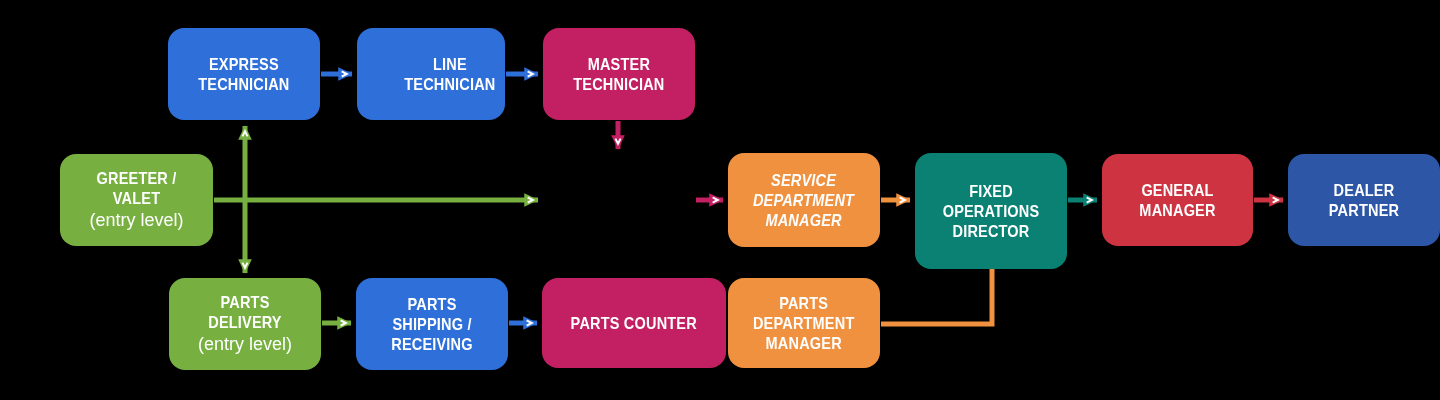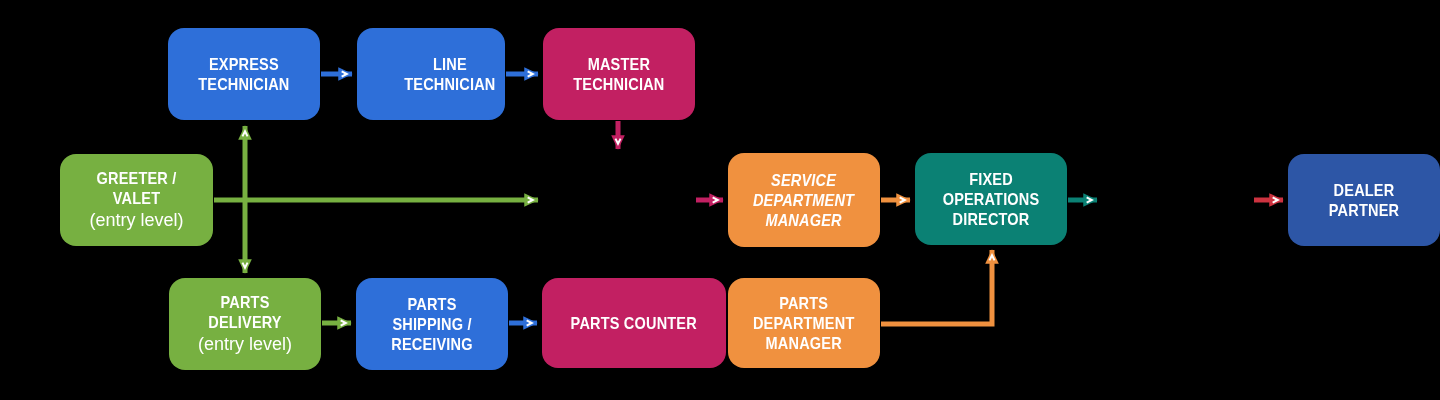--- a/index.html
+++ b/index.html
@@ -118,23 +118,26 @@
     </div>
     <div class="node" style="left: 30px; top: 154px; width: 153px; height: 92px; background: rgb(119, 176, 65);">
       <div class="title">GREETER / VALET</div>
       <div class="sub">(entry level)</div>
     </div>
     <div class="node" style="left: 698px; top: 153px; width: 152px; height: 94px; background: rgb(240, 145, 63); font-style: italic;">
       <div class="title">SERVICE
 DEPARTMENT
 MANAGER</div>
     </div>
-    <div class="node" style="left: 885px; top: 153px; width: 152px; height: 92px; background: rgb(11, 129, 116);">
+    <div class="node" style="left: 885px; top: 153px; width: 152px; height: 116px; background: rgb(11, 129, 116);">
       <div class="title">FIXED OPERATIONS
 DIRECTOR</div>
+    </div>
+    <div class="node" style="left: 1072px; top: 154px; width: 151px; height: 92px; background: rgb(205, 51, 64);">
+      <div class="title">GENERAL MANAGER</div>
     </div>
     <div class="node" style="left: 1258px; top: 154px; width: 152px; height: 92px; background: rgb(45, 86, 166);">
       <div class="title">DEALER PARTNER</div>
     </div>
     <div class="node" style="left: 139px; top: 278px; width: 152px; height: 92px; background: rgb(119, 176, 65);">
       <div class="title">PARTS DELIVERY</div>
       <div class="sub">(entry level)</div>
     </div>
     <div class="node" style="left: 326px; top: 278px; width: 152px; height: 92px; background: rgb(46, 111, 217);">
       <div class="title">PARTS SHIPPING /

